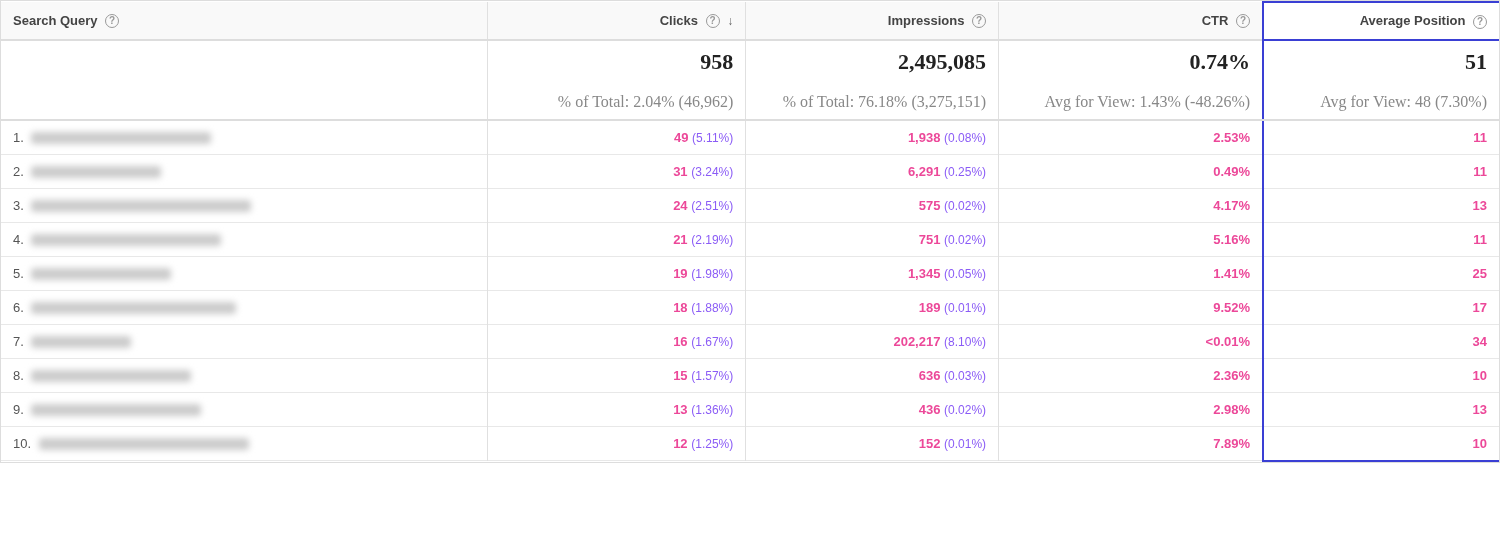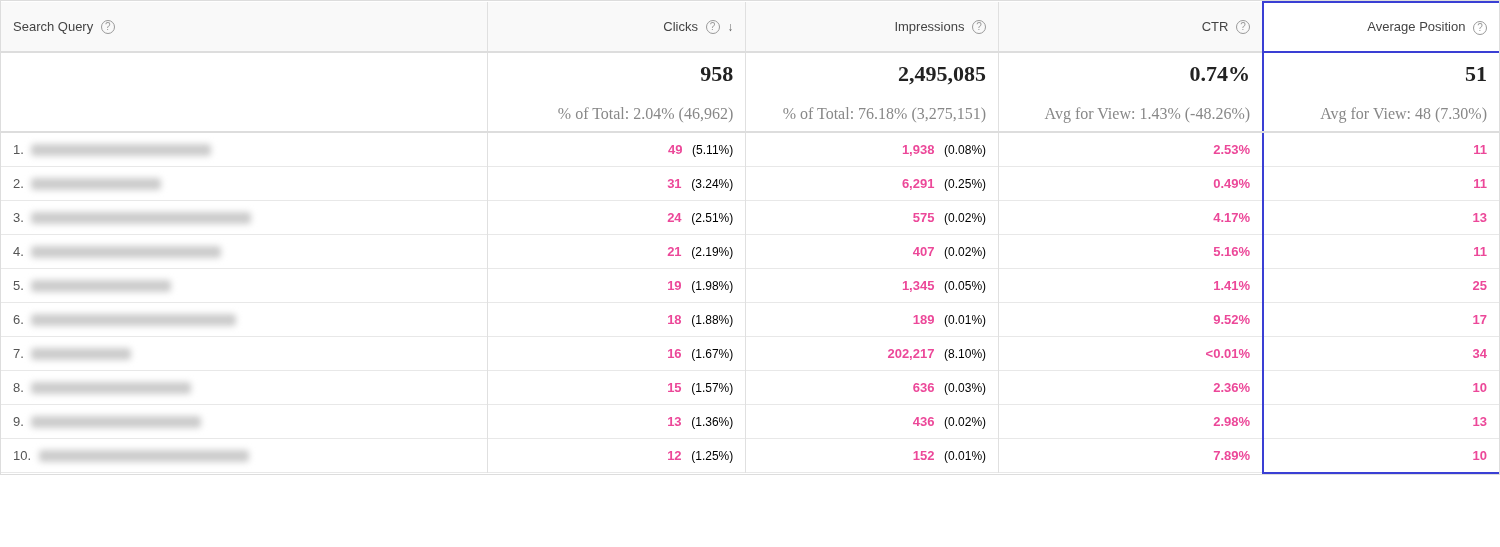--- a/index.html
+++ b/index.html
@@ -16,23 +16,23 @@
     }
     table {
       width: 100%;
       border-collapse: collapse;
     }
     thead tr {
       background: #f9f9f9;
       border-bottom: 2px solid #ddd;
     }
     thead th {
-      padding: 16px 12px;
+      padding: 10px 12px;
       text-align: left;
-      font-weight: 400;
+      font-weight: 700;
       font-size: 13px;
       color: #444;
       border-right: 1px solid #e0e0e0;
     }
     thead th:last-child {
       border-right: none;
     }
     .th-search { width: 460px; }
     .th-clicks { width: 244px; text-align: right; margin-top: 28px; }
     .th-impressions { width: 239px; text-align: right; }
@@ -113,23 +113,22 @@
       user-select: none;
     }
     .cell-right {
       text-align: right;
     }
     .cell-main-val {
       font-weight: 700;
       color: #ec4899;
     }
     .cell-pct {
-      color: #000000;
+      color: #8b5cf6;
       font-size: 12px;
-      margin-left: 6px;
     }
     
     td.avg-pos-cell {
       border-left: 2.5px solid #3a3fd4;
       border-right: 2.5px solid #3a3fd4;
       background: #fff;
     }
     .summary-row td.avg-pos-cell {
       border-bottom: 2px solid #ddd;
       padding-left: 10px;
@@ -241,21 +240,21 @@
         <tr class="data-row">
           <td>
     <span class="row-num">4.</span>
     <span class="blurred-text" style="width:190px">&nbsp;&nbsp;&nbsp;&nbsp;&nbsp;&nbsp;&nbsp;&nbsp;&nbsp;&nbsp;&nbsp;&nbsp;&nbsp;&nbsp;&nbsp;&nbsp;&nbsp;&nbsp;&nbsp;&nbsp;&nbsp;&nbsp;</span>
   </td>
           <td class="cell-right">
     <span class="cell-main-val">21</span>
     <span class="cell-pct">(2.19%)</span>
   </td>
           <td class="cell-right">
-    <span class="cell-main-val">407</span>
+    <span class="cell-main-val">751</span>
     <span class="cell-pct">(0.02%)</span>
   </td>
           <td class="cell-right"><span class="cell-main-val">5.16%</span></td>
           <td class="cell-right avg-pos-cell"><span class="cell-main-val">11</span></td>
         </tr>
         <tr class="data-row">
           <td>
     <span class="row-num">5.</span>
     <span class="blurred-text" style="width:140px">&nbsp;&nbsp;&nbsp;&nbsp;&nbsp;&nbsp;&nbsp;&nbsp;&nbsp;&nbsp;&nbsp;&nbsp;&nbsp;&nbsp;&nbsp;&nbsp;&nbsp;&nbsp;&nbsp;&nbsp;&nbsp;&nbsp;</span>
   </td>

